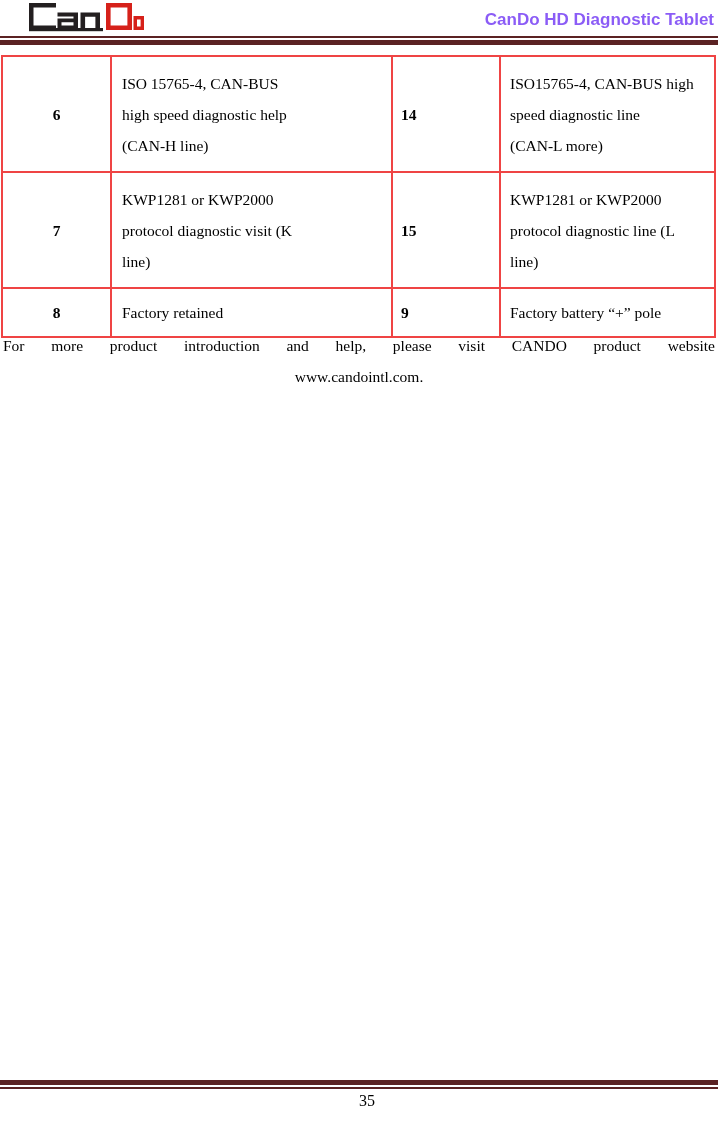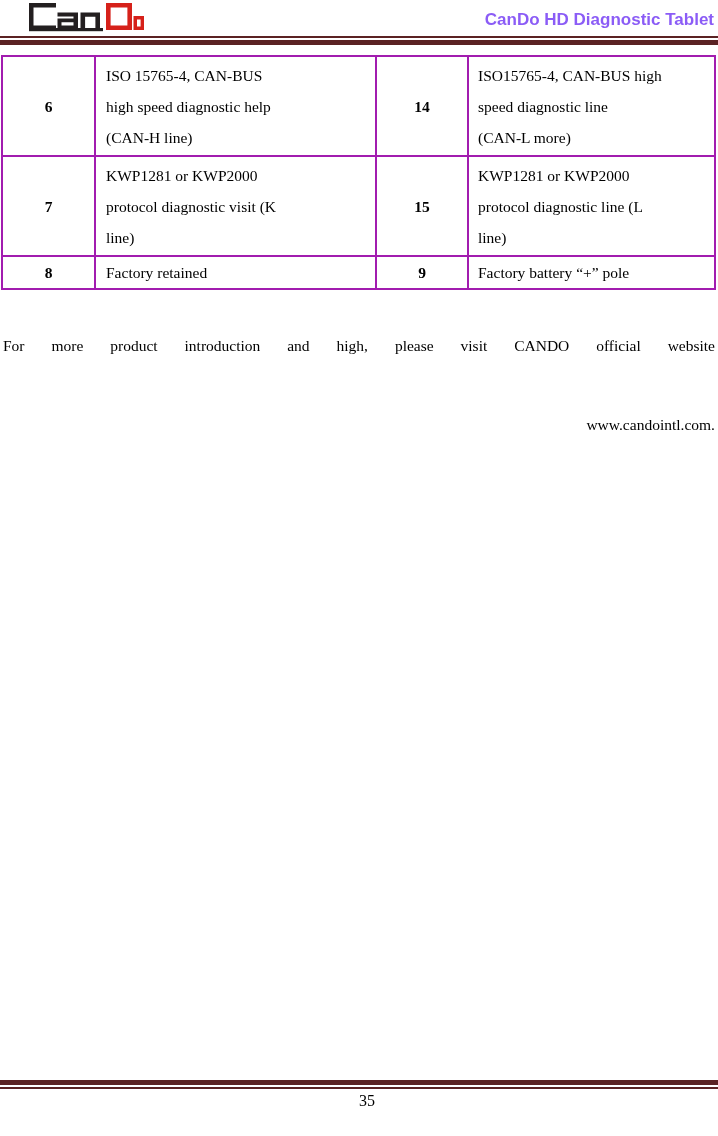--- a/index.html
+++ b/index.html
@@ -65,43 +65,42 @@
   
   .pin-table {
     position: absolute;
     left: 1px;
     top: 55px;
     width: 715px;
     border-collapse: collapse;
     table-layout: fixed;
   }
   .pin-table td {
-    border: 2px solid #a21caf;
-    padding: 0;
+    border: 2px solid #ef4444;
+    padding: 8px;
     vertical-align: middle;
     font-family: "Liberation Serif", serif;
     font-size: 15.5px;
     line-height: 31px;
     color: #000000;
   }
   .col-num {
     width: 91px;
     text-align: center;
     font-weight: bold;
     font-size: 16px;
   }
   .col-desc-left {
     width: 265px;
     padding-left: 10px !important;
     padding-right: 4px !important;
     text-align: left;
   }
   .col-num2 {
     width: 90px;
-    text-align: center;
     font-weight: bold;
     font-size: 16px;
     margin-left: 27px;
   }
   .col-desc-right {
     padding-left: 9px !important;
     padding-right: 4px !important;
     text-align: left;
   }
   .cell-lines { display: block; }
@@ -123,22 +122,21 @@
     color: #000000;
   }
   .body-paragraph .justified-line {
     display: block;
     text-align: justify;
     text-align-last: justify;
     white-space: nowrap;
   }
   .body-paragraph .last-line {
     display: block;
-    text-align: right;
-    margin-top: 48px;
+    text-align: center;
   }
 
   
   .page-footer {
     position: absolute;
     left: 0;
     bottom: 0;
     width: 718px;
     height: 56px;
   }
@@ -253,21 +251,21 @@
       <td class="col-desc-right">
         <span class="cell-lines">
           <span class="ln">Factory battery “+” pole</span>
         </span>
       </td>
     </tr>
   </tbody>
 </table>
 
 <div class="body-paragraph">
-  <span class="justified-line">For more product introduction and high, please visit CANDO official website</span>
+  <span class="justified-line">For more product introduction and help, please visit CANDO product website</span>
   <span class="last-line">www.candointl.com.</span>
 </div>
 
 <div class="page-footer">
   <div class="footer-rule">
     <div class="thick"></div>
     <div class="gap"></div>
     <div class="thin"></div>
   </div>
   <div class="page-number">35</div>

